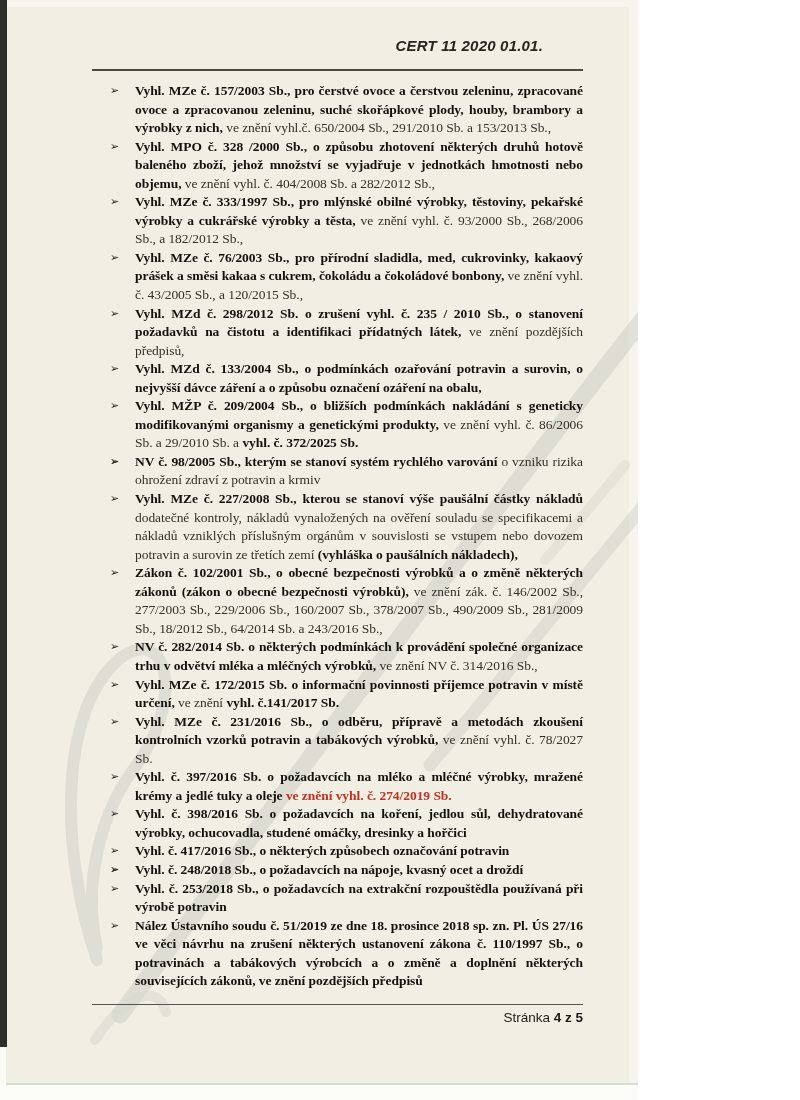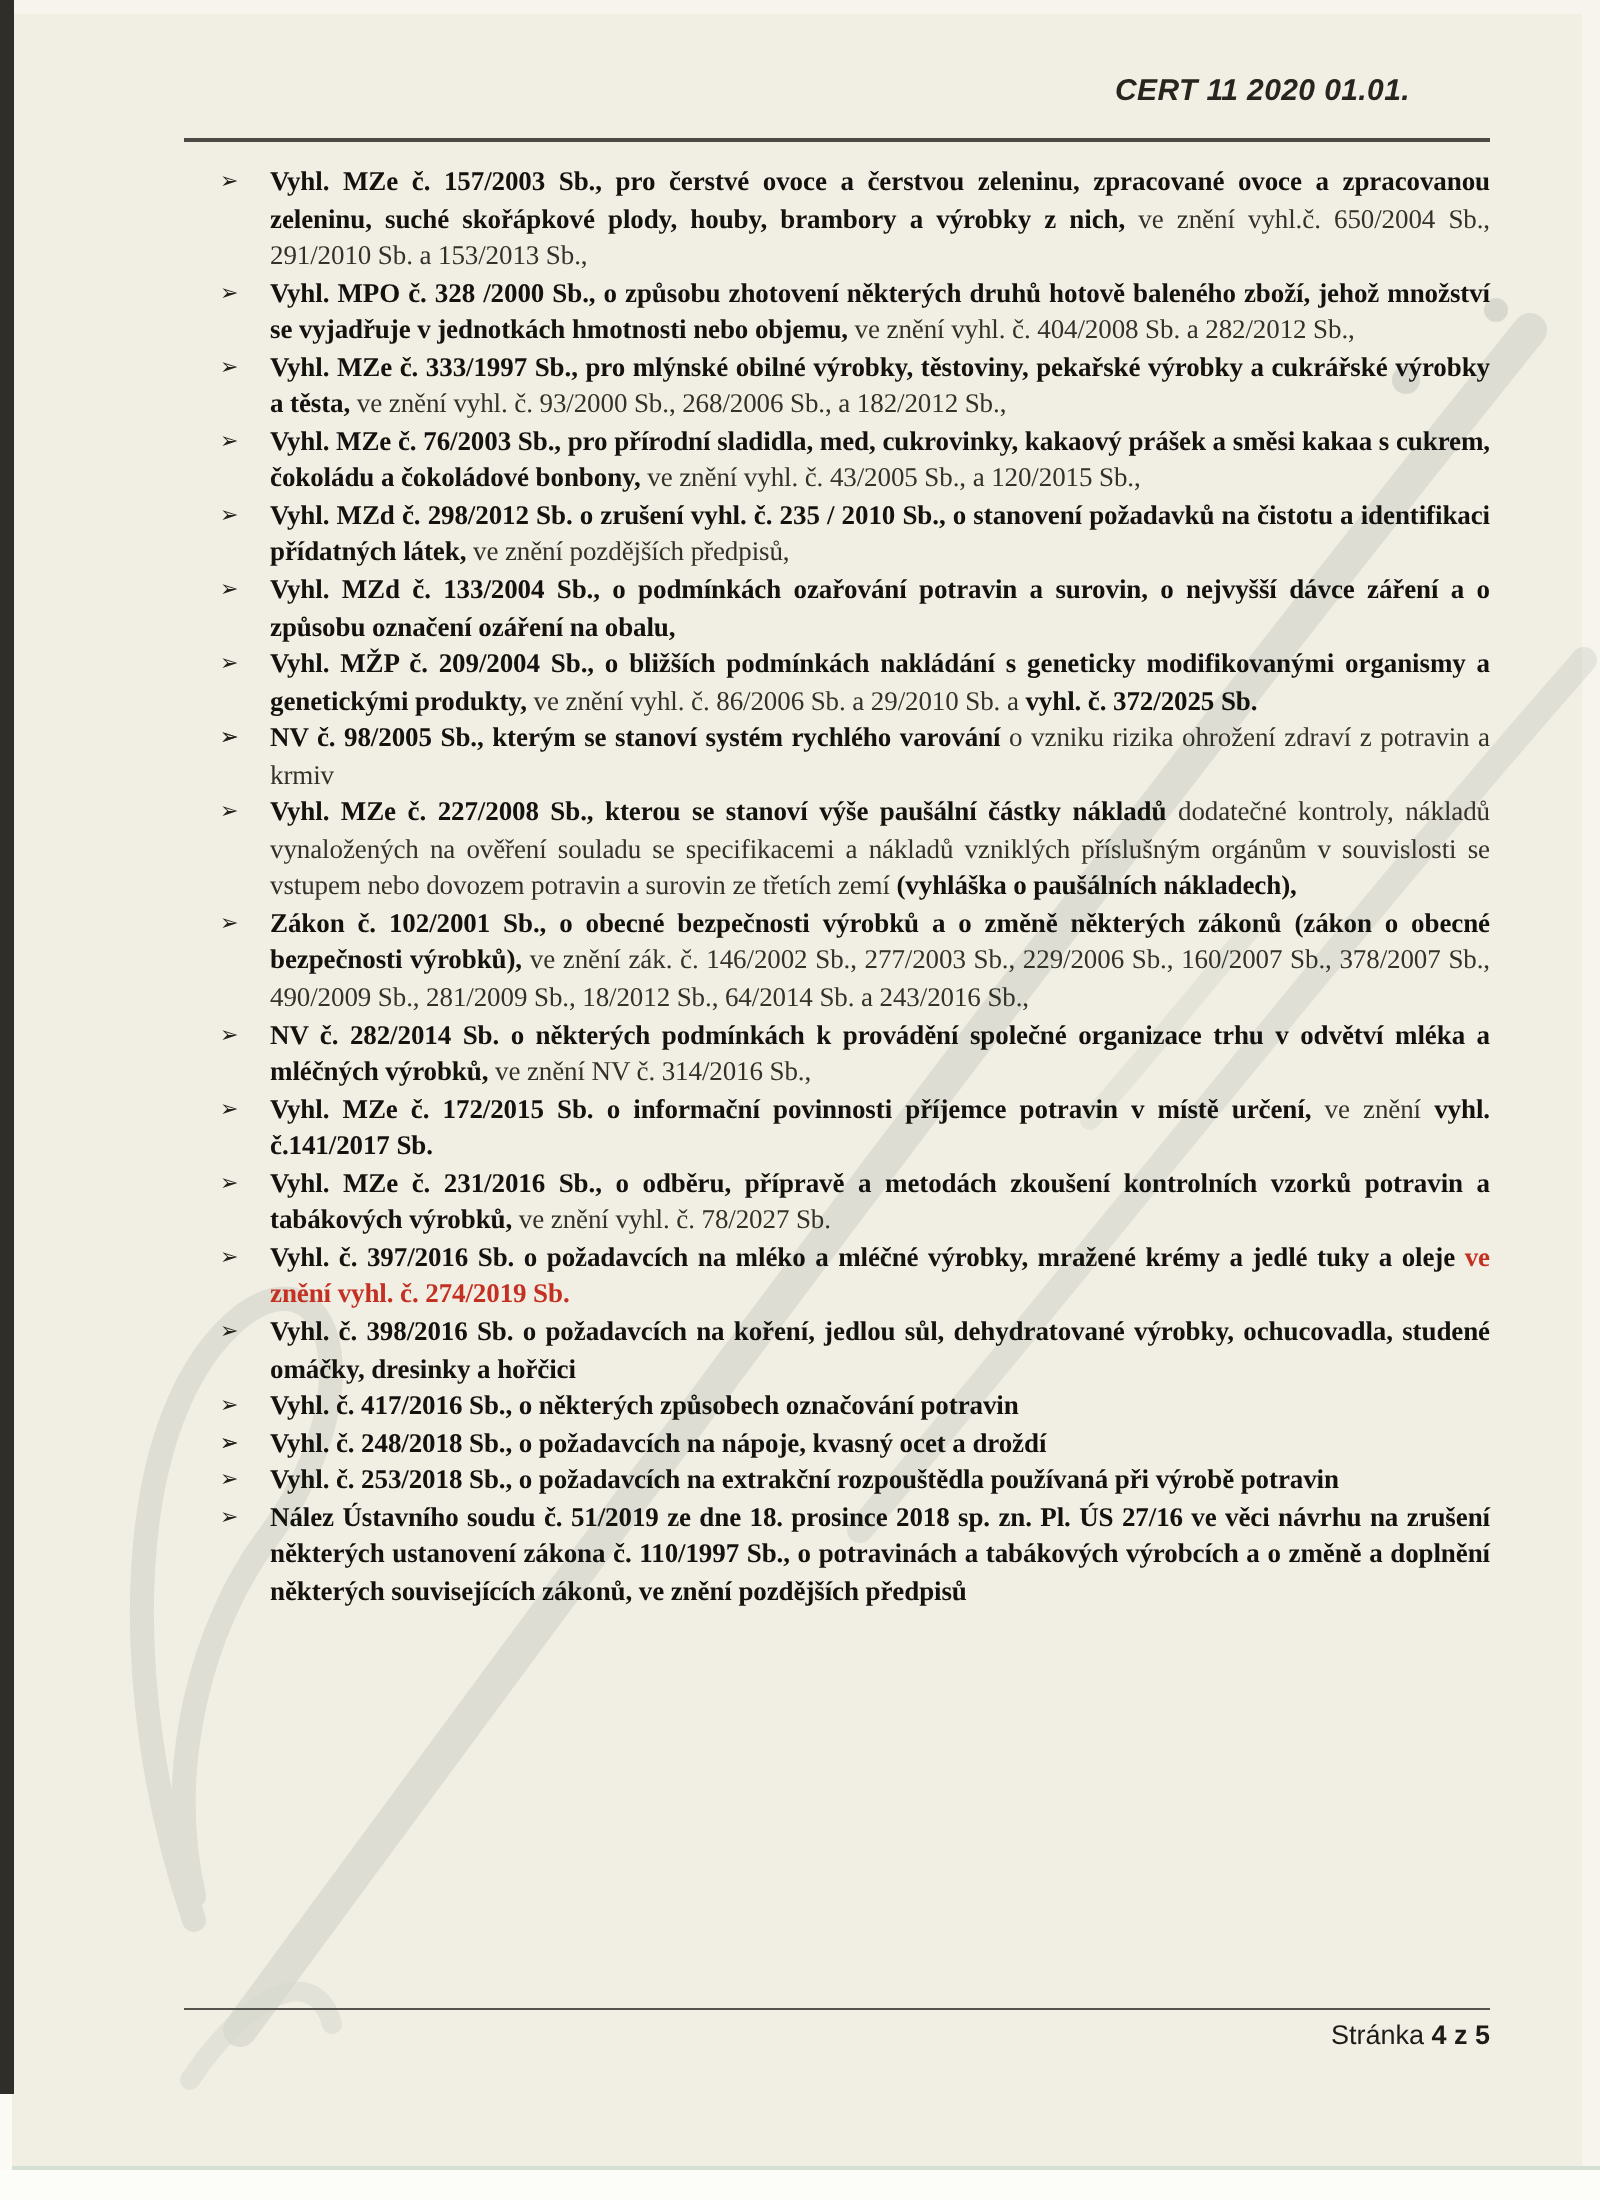--- a/index.html
+++ b/index.html
@@ -1,16 +1,16 @@
 <!DOCTYPE html>
 <html><head>
 <meta charset="utf-8">
 <style>
   html,body{margin:0;padding:0;background:#ffffff;}
-  .scan{position:relative;width:800px;height:1100px;background:#fbfaf5;overflow:hidden;
+  .scan{position:relative;width:638px;height:1100px;background:#fbfaf5;overflow:hidden;
         font-family:"Liberation Serif", serif;}
   .paper{position:absolute;left:6px;top:0;right:0;height:1083px;background:#f1eee3;}
   .edge-left{position:absolute;left:0;top:0;width:7px;height:1047px;background:#302e29;}
   .edge-top{position:absolute;left:6px;right:0;top:0;height:7px;background:#f6f4ec;}
   .edge-right{position:absolute;right:0;top:0;width:9px;height:1083px;background:#f6f4ed;}
   .edge-bottom-line{position:absolute;left:6px;right:0;top:1083px;height:2px;background:#d3e0d3;}
   .below-paper{position:absolute;left:0;right:0;top:1085px;bottom:0;background:#fcfcf8;}
 
   .watermark{position:absolute;left:0;top:0;pointer-events:none;}
 

